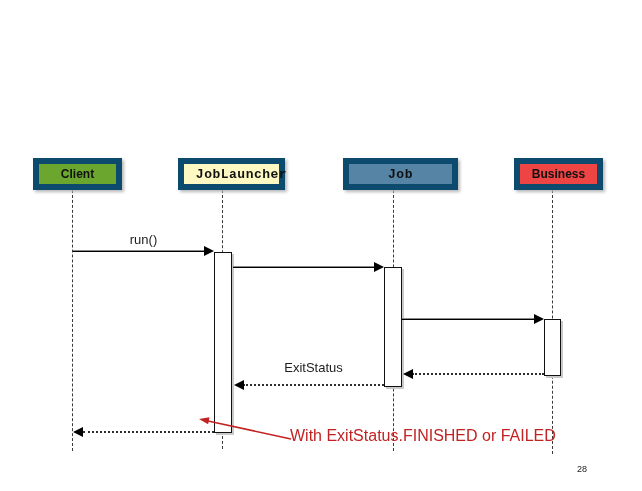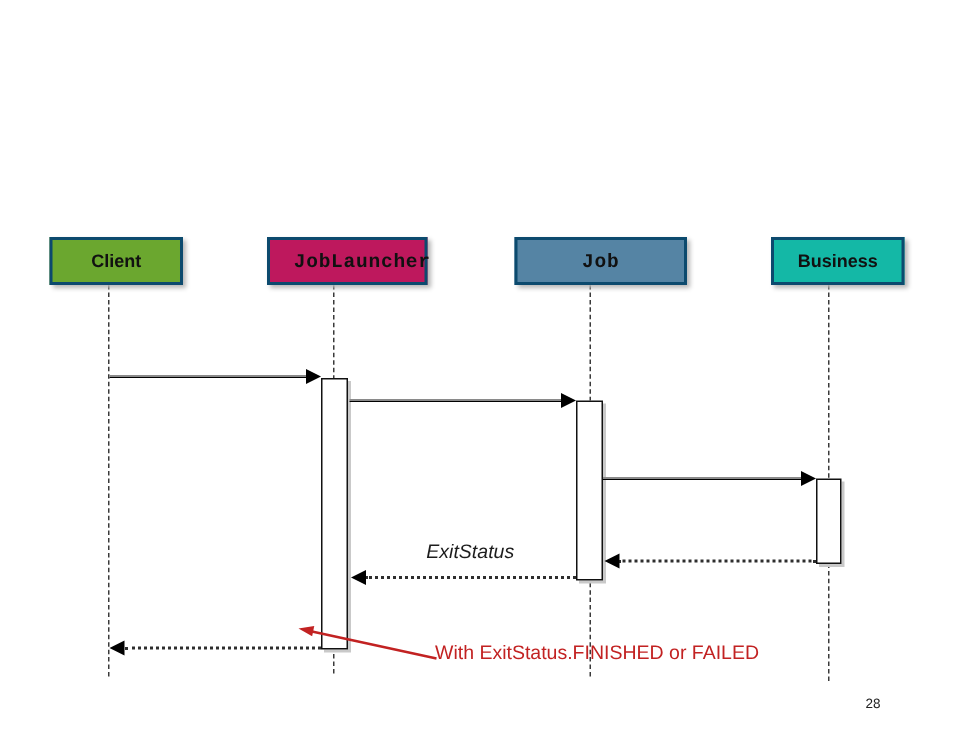--- a/index.html
+++ b/index.html
@@ -2,71 +2,72 @@
 <html><head>
 <meta charset="utf-8">
 <style>
   html,body{margin:0;padding:0;background:#fff;}
   .canvas{
     position:relative;width:642px;height:491px;background:#ffffff;overflow:hidden;
     font-family:"Liberation Sans",sans-serif;
   }
   .actor{
     position:absolute;top:158px;height:32px;box-sizing:border-box;
-    border:2px solid #0c4a6e;display:flex;align-items:center;justify-content:center;
+    border:6px solid #0c4a6e;display:flex;align-items:center;justify-content:center;
     font-weight:bold;color:#111;box-shadow:2px 2px 3px #b8b8b8;
   }
   .actor.sans{font-family:"Liberation Sans",sans-serif;font-size:12px;}
   .actor.mono{font-family:"Liberation Mono","DejaVu Sans Mono",monospace;font-size:13px;letter-spacing:0.5px;}
   .lifeline{position:absolute;width:0;border-left:1px dashed #3a3a3a;}
   .activation{
     position:absolute;width:18px;box-sizing:border-box;background:#fff;
     border:1px solid #111;box-shadow:2px 2px 0 #c9c9c9;
   }
   .mline-solid{position:absolute;height:2px;background:linear-gradient(to bottom,#8a8a8a 0 50%,#000 50% 100%);}
   .mline-dotted{position:absolute;height:0;border-top:2px dotted #2e2e2e;}
   .ah-right{position:absolute;width:0;height:0;border-top:5px solid transparent;border-bottom:5px solid transparent;border-left:10px solid #000;}
   .ah-left{position:absolute;width:0;height:0;border-top:5px solid transparent;border-bottom:5px solid transparent;border-right:10px solid #000;}
   .mlabel{position:absolute;font-size:13px;color:#1c1c1c;text-align:center;white-space:nowrap;}
-  .annotation-text{position:absolute;font-size:13px;white-space:nowrap;}
+  .annotation-text{position:absolute;font-size:16px;white-space:nowrap;}
   .page-num{position:absolute;font-size:9px;color:#222;}
   .annotation-arrow{position:absolute;}
 </style>
 </head>
 <body>
 
 <div class="canvas">
 
   <div class="lifeline" style="left:72px;top:190px;height:261px;"></div>
   <div class="lifeline" style="left:222px;top:190px;height:259px;"></div>
   <div class="lifeline" style="left:393px;top:190px;height:261px;"></div>
   <div class="lifeline" style="left:552px;top:190px;height:264px;"></div>
 
   <div class="actor sans" style="left: 33px; width: 89px; background-color: rgb(107, 167, 47);">Client</div>
-  <div class="actor mono" style="left: 178px; width: 107px; background-color: #be185d; padding-left: 20px;">JobLauncher</div>
+  <div class="actor mono" style="left: 178px; width: 107px; background-color: #fef9c3; padding-left: 20px;">JobLauncher</div>
   <div class="actor mono" style="left: 343px; width: 115px; background-color: rgb(85, 132, 164); text-align: center;">Job</div>
-  <div class="actor sans" style="left: 514px; width: 89px; background-color: #14b8a6;">Business</div>
+  <div class="actor sans" style="left: 514px; width: 89px; background-color: #ef4444;">Business</div>
 
   <div class="activation" style="left:214px;top:252px;height:181px;"></div>
   <div class="activation" style="left:384px;top:267px;height:120px;"></div>
   <div class="activation" style="left:544px;top:319px;width:17px;height:57px;"></div>
 
+  <div class="mlabel" style="left:73px;width:141px;top:232px;">run()</div>
   <div class="mline-solid" style="left:73px;top:250px;width:132px;"></div>
   <div class="ah-right" style="left:204px;top:246px;"></div>
 
   <div class="mline-solid" style="left:233px;top:266px;width:142px;"></div>
   <div class="ah-right" style="left:374px;top:262px;"></div>
 
   <div class="mline-solid" style="left:402px;top:318px;width:133px;"></div>
   <div class="ah-right" style="left:534px;top:314px;"></div>
 
   <div class="mline-dotted" style="left:412px;top:373px;width:132px;"></div>
   <div class="ah-left" style="left:403px;top:369px;"></div>
 
-  <div class="mlabel" style="left:243px;width:141px;top:360px;font-style:italic;">ExitStatus</div>
+  <div class="mlabel" style="left:243px;width:141px;top:360px;">ExitStatus</div>
   <div class="mline-dotted" style="left:243px;top:384px;width:141px;"></div>
   <div class="ah-left" style="left:234px;top:380px;"></div>
 
   <div class="mline-dotted" style="left:83px;top:431px;width:131px;"></div>
   <div class="ah-left" style="left:73px;top:427px;"></div>
 
   <svg class="annotation-arrow" style="left:194px;top:412px;" width="102" height="32" viewBox="0 0 102 32">
     <line x1="97" y1="27" x2="14" y2="9" stroke="#C22222" stroke-width="1.6"></line>
     <polygon points="5,7 15.5,5.3 14.1,12.2" fill="#C22222"></polygon>
   </svg>

